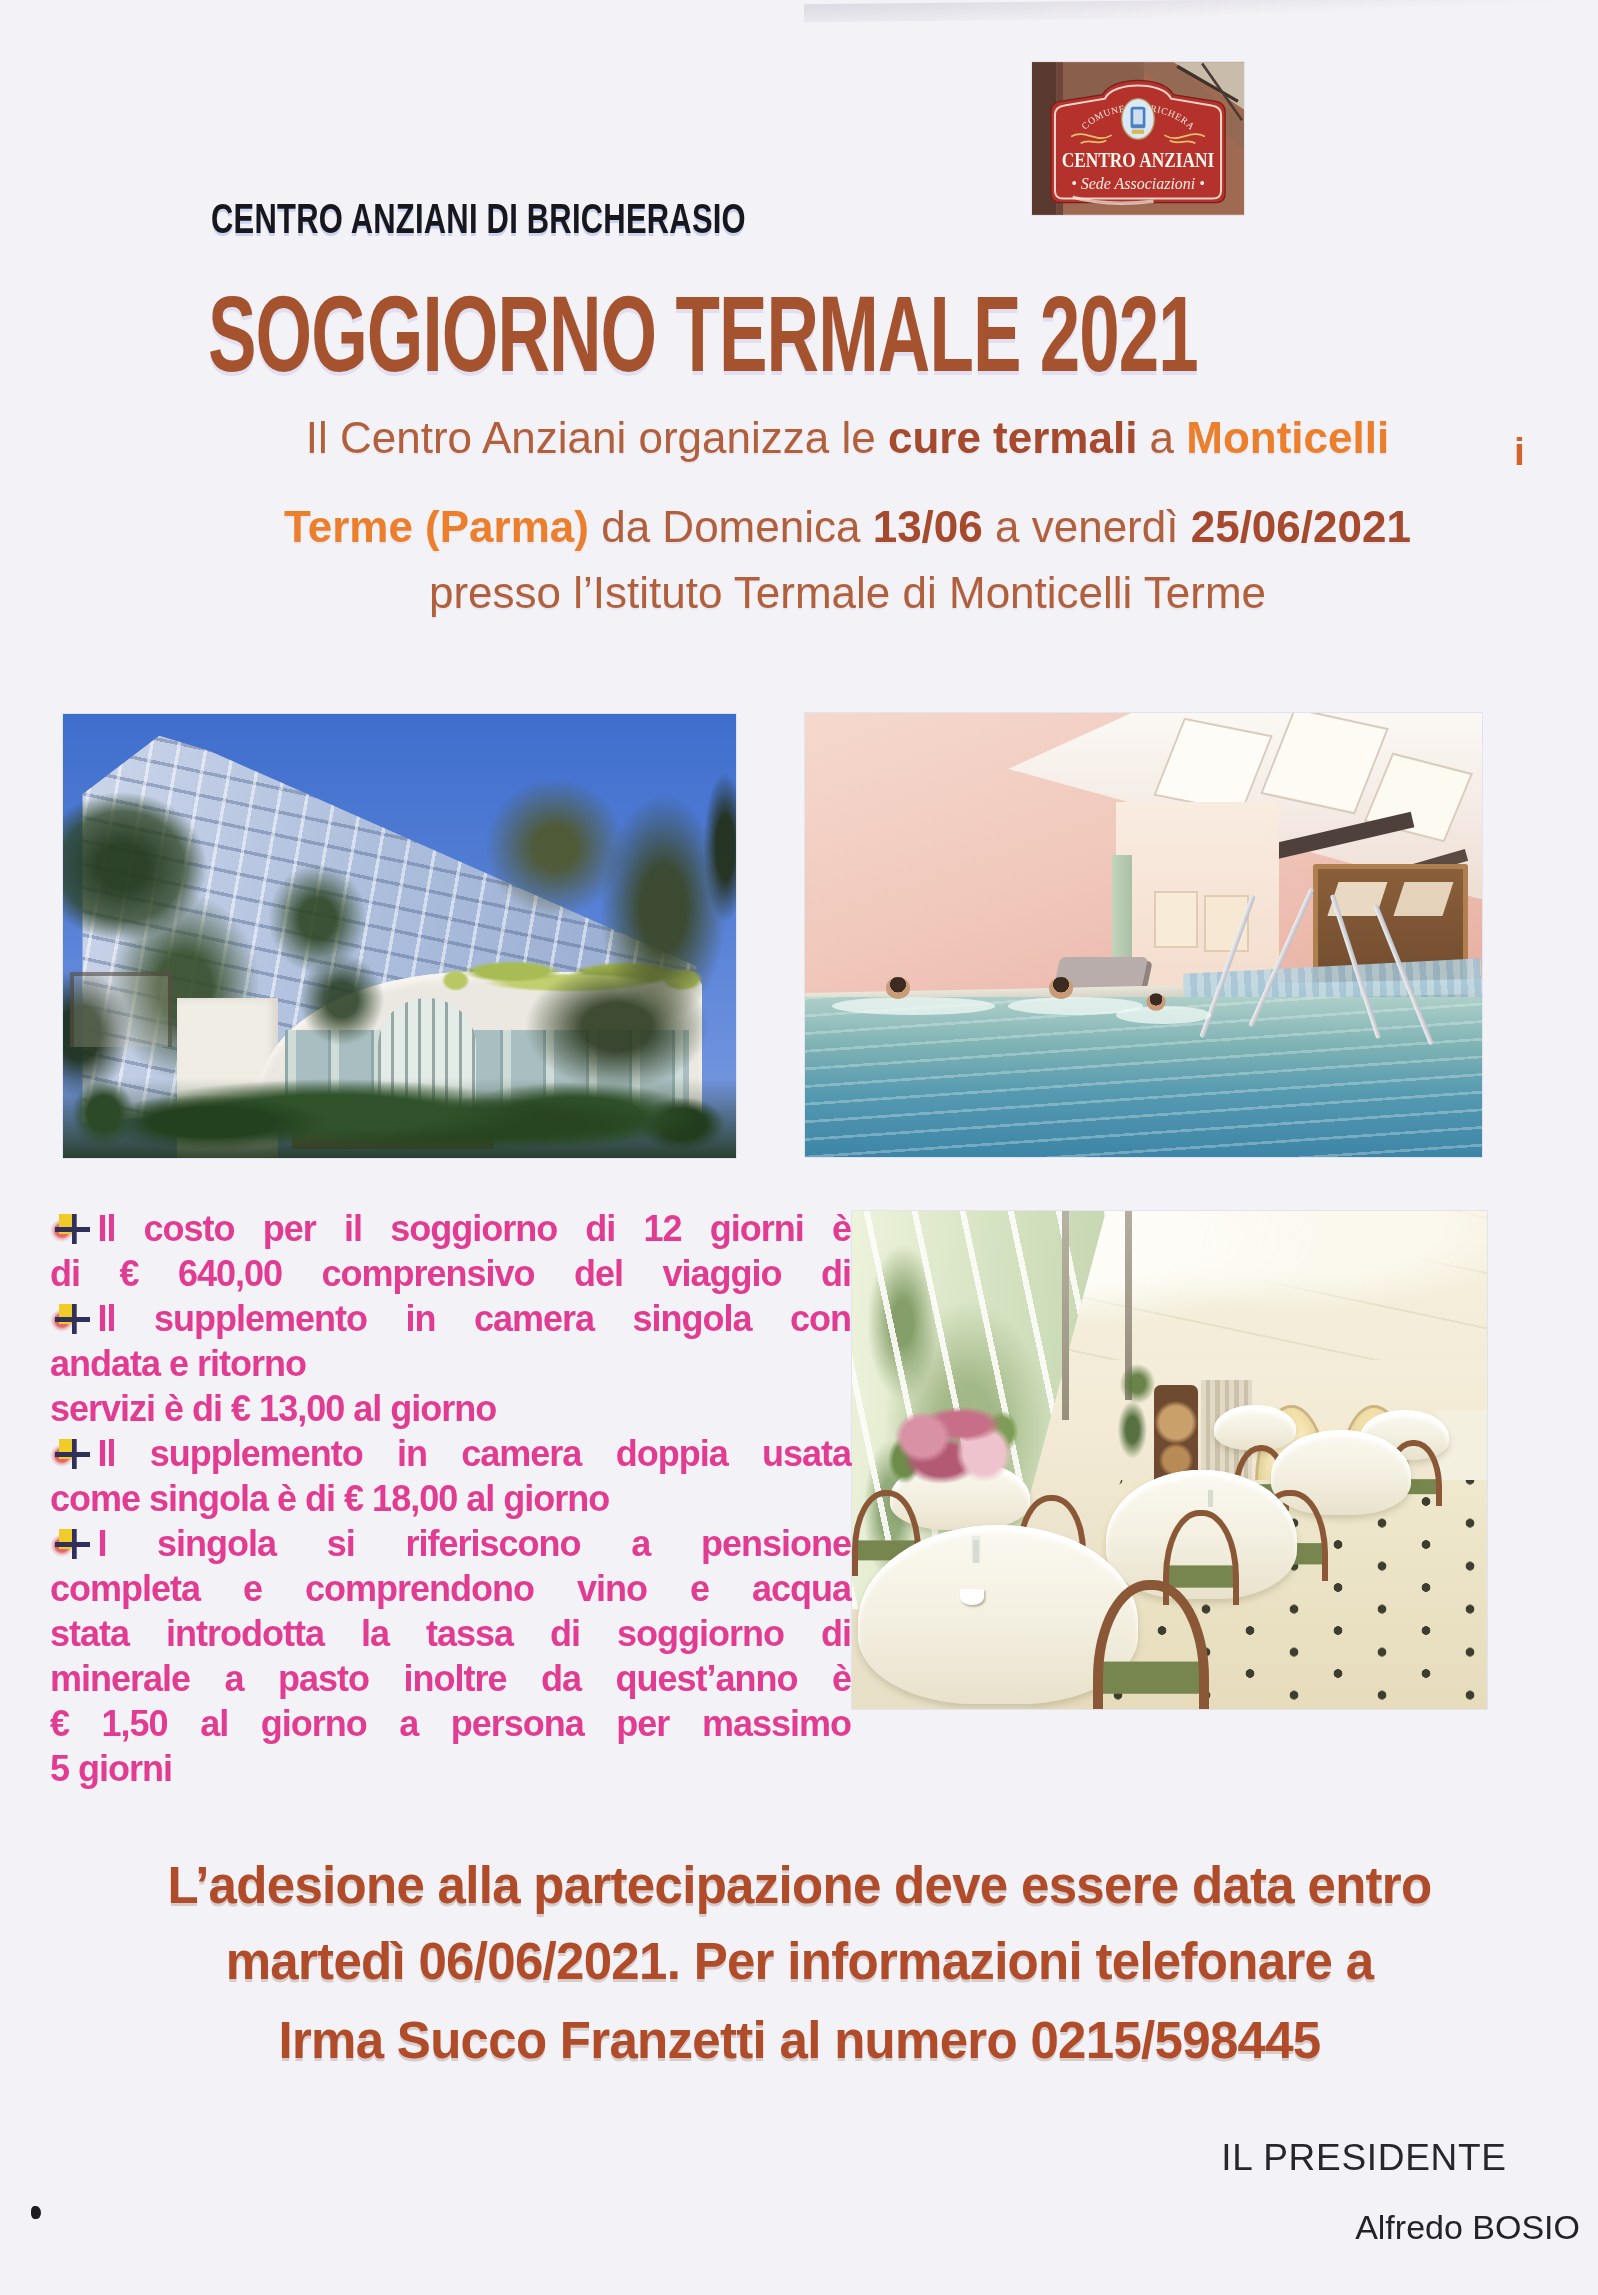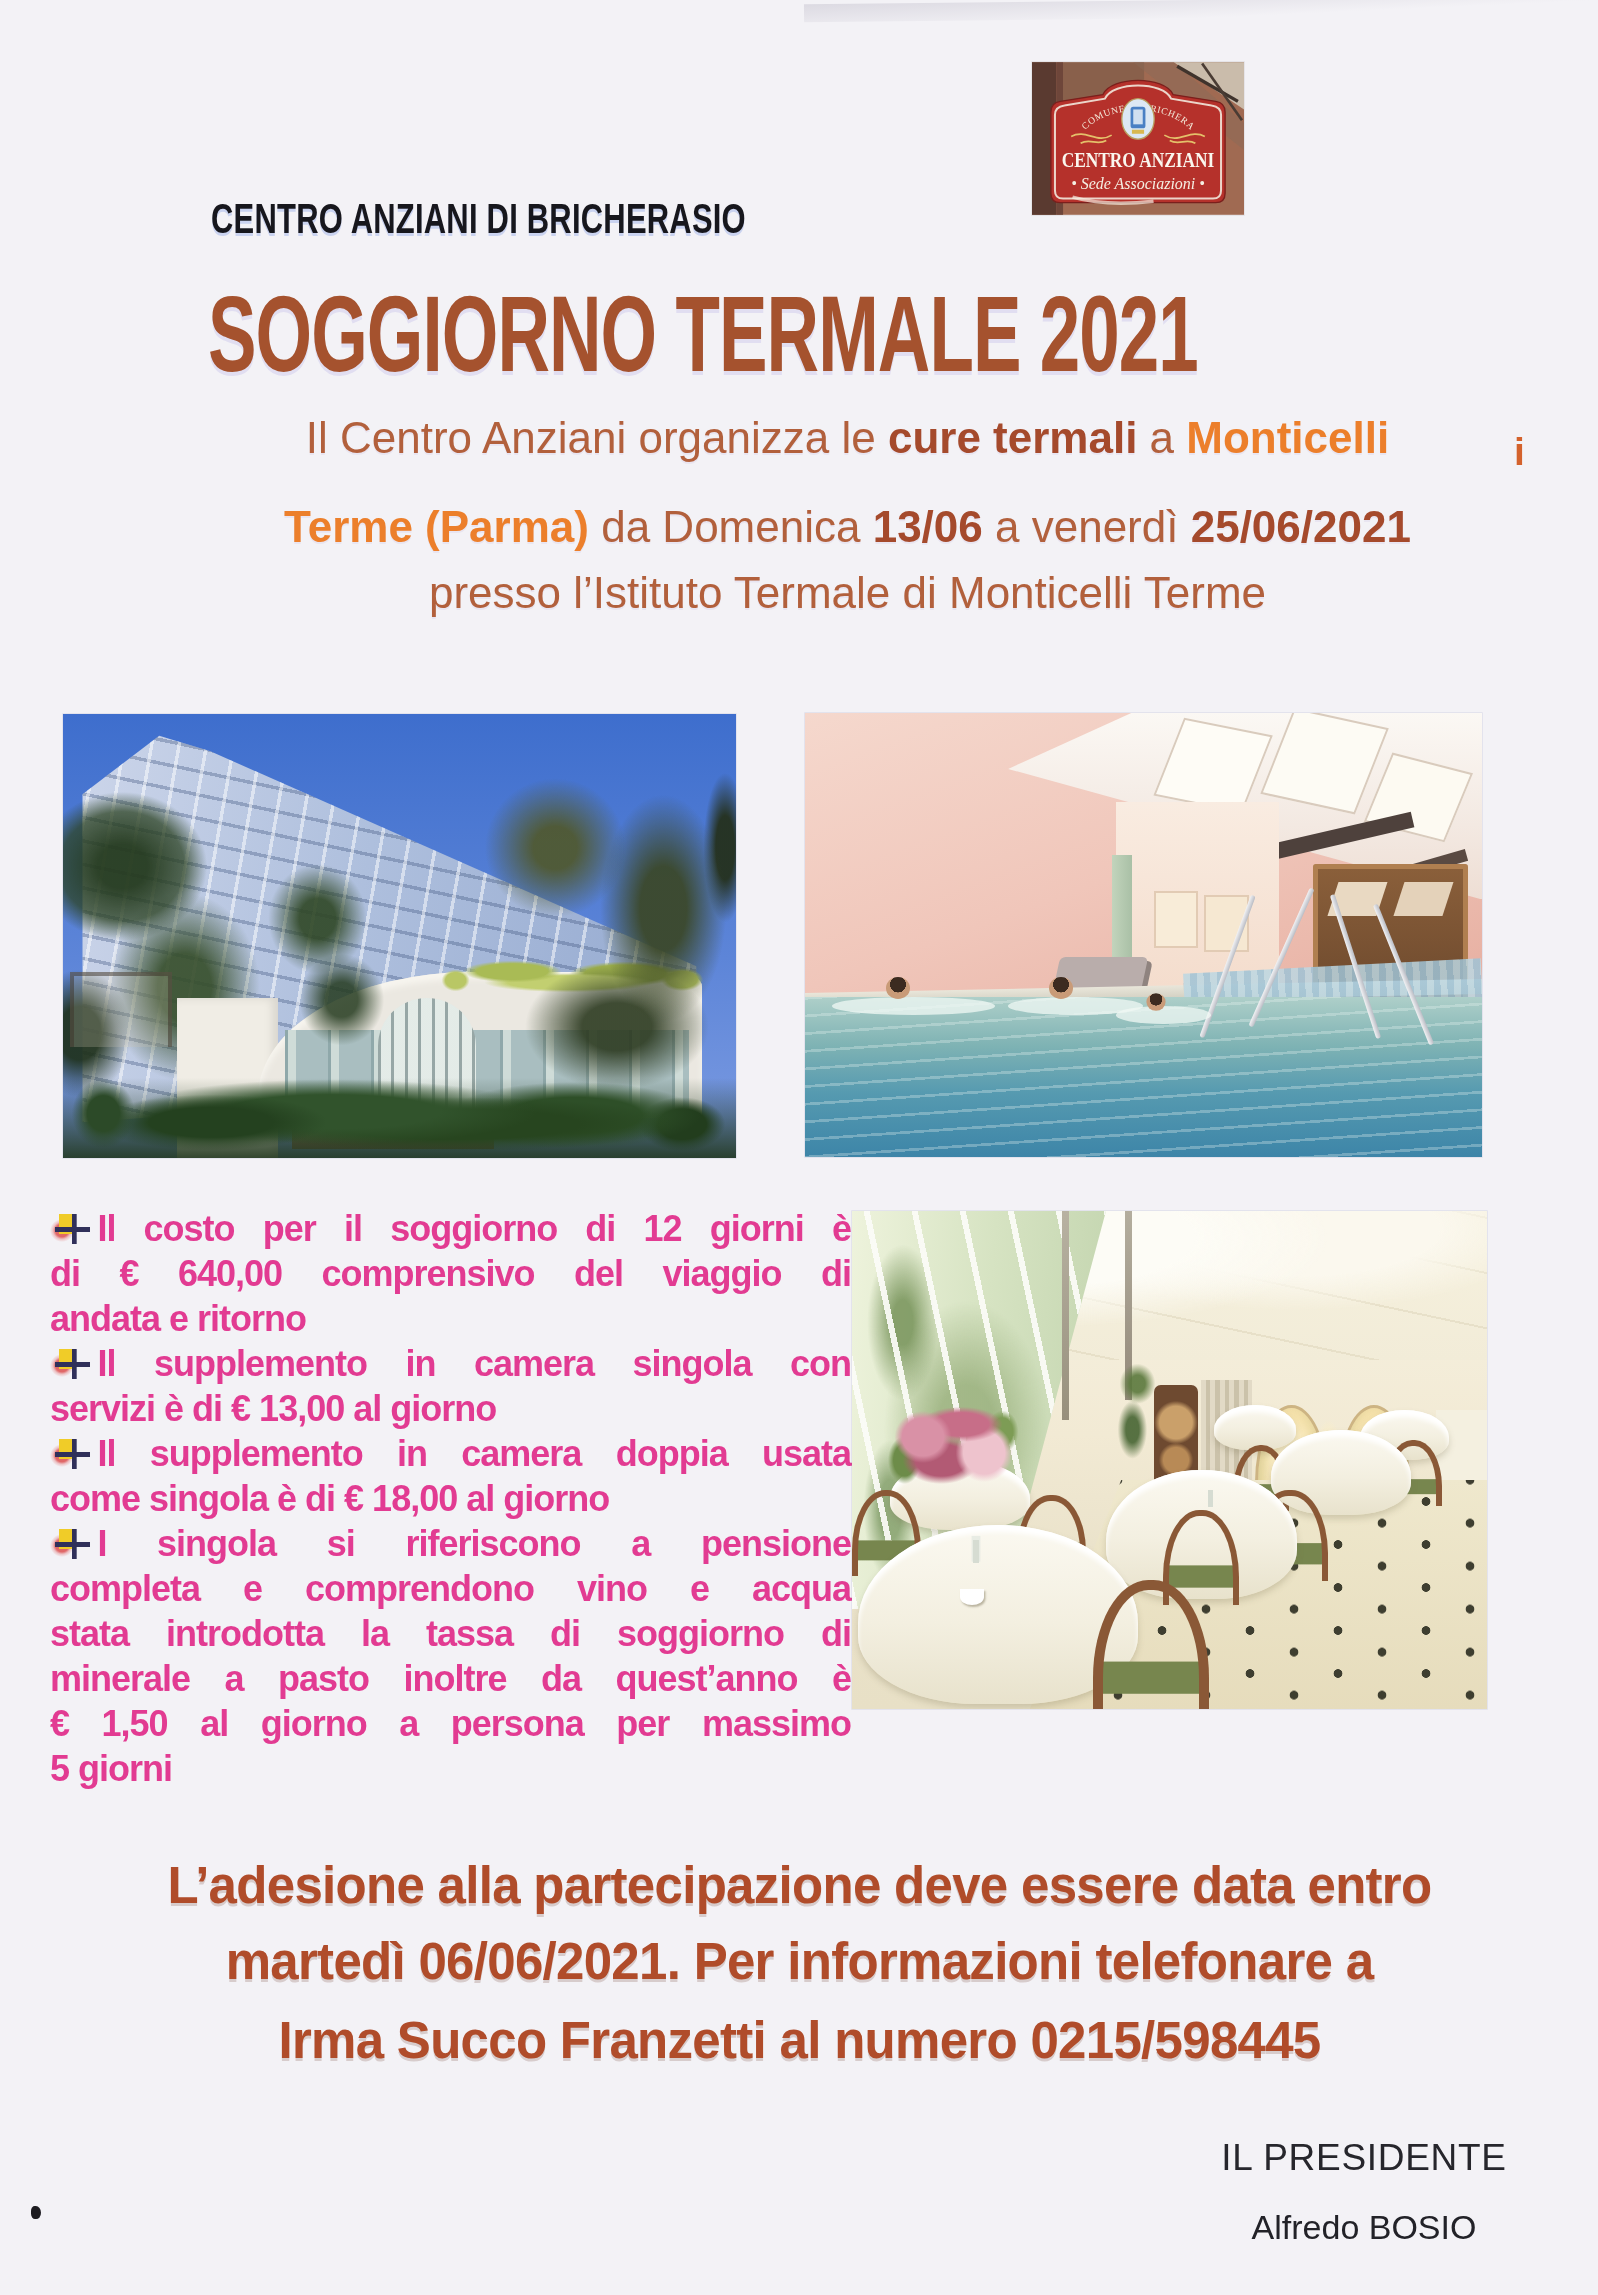--- a/index.html
+++ b/index.html
@@ -233,21 +233,21 @@
     background-size:4.7px 31px,35px 5.4px,13.5px 20px,24px 23px;
     background-position:22px 0,5.4px 13.5px,8.8px 0,0 5.4px;}
   
   .notice-line{position:absolute;left:0;width:100%;text-align:center;line-height:1;
     font-size:51px;font-weight:700;letter-spacing:-0.7px;color:#b04c2a;white-space:nowrap;
     text-shadow:0 3.4px 0 rgba(120,70,55,.22);}
   .nl1{top:1860px;} .nl2{top:1936px;} .nl3{top:2015px;}
   
   .signature{position:absolute;left:1148px;top:2139px;width:432px;text-align:center;color:#26262c;}
   .sig-role{font-size:37px;line-height:1;letter-spacing:0.7px;}
-  .sig-name{font-size:34px;line-height:1;margin-top:34px;color:#222228;}
+  .sig-name{font-size:34px;line-height:1;margin-top:34px;color:#222228;text-align:right;}
 </style>
 </head>
 <body>
 
 <div class="page">
 
   <div class="scan-edge"></div>
 
   <div class="org-line">CENTRO ANZIANI DI BRICHERASIO</div>
 
@@ -341,22 +341,22 @@
     <div class="p-foam p-foam2"></div>
     <div class="p-foam p-foam3"></div>
     <div class="p-head p-head1"></div>
     <div class="p-head p-head2"></div>
     <div class="p-head p-head3"></div>
   </div>
 
   <div class="bullets">
     <div class="b-line j"><span class="bullet-ic"></span><span>Il costo per il soggiorno di 12 giorni è</span></div>
     <div class="b-line j"><span>di € 640,00 comprensivo del viaggio di</span></div>
+    <div class="b-line j"><span class="bullet-ic"></span><span>Il supplemento in camera singola con</span></div>
     <div class="b-line l"><span>andata e ritorno</span></div>
-    <div class="b-line j"><span class="bullet-ic"></span><span>Il supplemento in camera singola con</span></div>
     <div class="b-line l"><span>servizi è di € 13,00 al giorno</span></div>
     <div class="b-line j"><span class="bullet-ic"></span><span>Il supplemento in camera doppia usata</span></div>
     <div class="b-line l"><span>come singola è di € 18,00 al giorno</span></div>
     <div class="b-line j"><span class="bullet-ic"></span><span>I singola si riferiscono a pensione</span></div>
     <div class="b-line j"><span>completa e comprendono vino e acqua</span></div>
     <div class="b-line j"><span>stata introdotta la tassa di soggiorno di</span></div>
     <div class="b-line j"><span>minerale a pasto inoltre da quest’anno è</span></div>
     <div class="b-line j"><span>€ 1,50 al giorno a persona per massimo</span></div>
     <div class="b-line l"><span>5 giorni</span></div>
   </div>

